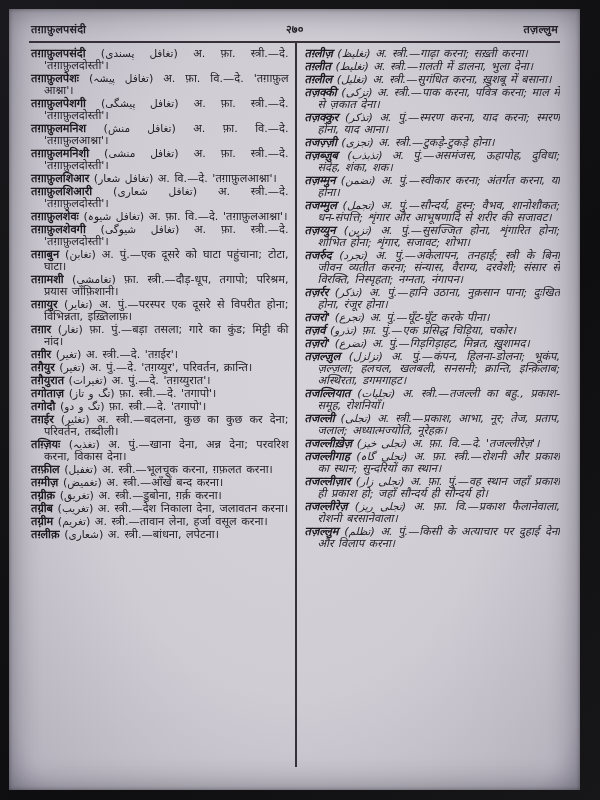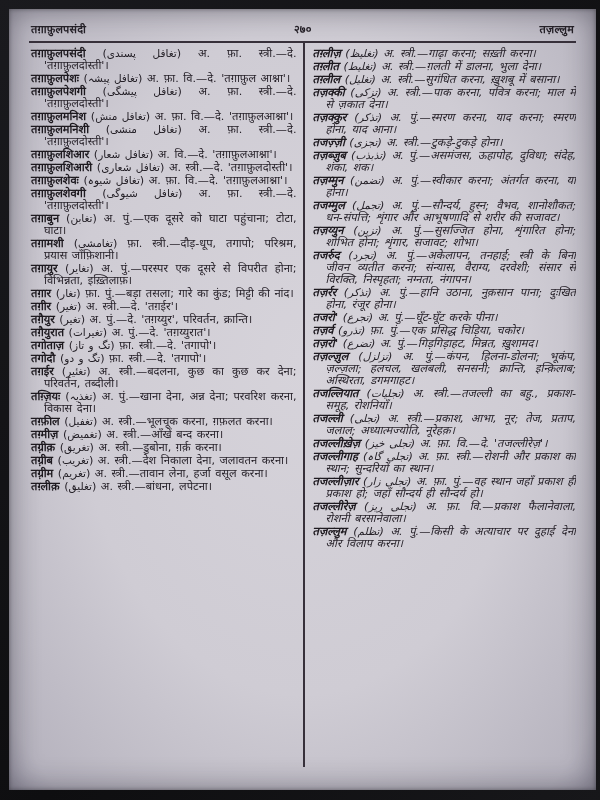--- a/index.html
+++ b/index.html
@@ -5,21 +5,21 @@
   html,body{margin:0;padding:0;}
   body{
     width:600px;height:800px;
     background:#101012;
     font-family:"DejaVu Sans",sans-serif;
     overflow:hidden;
   }
   .photo{
     width:600px;height:800px;
     box-sizing:border-box;
-    padding:9px 4px 10px 9px;
+    padding:9px 20px 10px 9px;
     background:linear-gradient(135deg,#1a1a1e 0%,#0e0e10 60%,#17171a 100%);
     position:relative;
   }
   .page{
     width:100%;height:100%;
     box-sizing:border-box;
     background:
       radial-gradient(ellipse at 50% 45%, #d6d3da 0%, #cfccd4 55%, #b7b4bf 92%, #a5a2b0 100%);
     box-shadow:inset 0 0 30px rgba(20,18,30,.45), inset 0 0 4px rgba(0,0,0,.4);
     padding:10px 20px 0 20px;
@@ -103,21 +103,21 @@
           <p class="entry"><b class="hw">तग़ैयुरात</b><span class="paren"> (</span><span class="urdu">تغیرات</span><span class="paren">) </span><span class="def">अ. पुं.—दे. 'तग़य्युरात'।</span></p>
           <p class="entry"><b class="hw">तगोताज़</b><span class="paren"> (</span><span class="urdu">تگ و تاز</span><span class="paren">) </span><span class="def">फ़ा. स्त्री.—दे. 'तगापो'।</span></p>
           <p class="entry"><b class="hw">तगोदौ</b><span class="paren"> (</span><span class="urdu">تگ و دو</span><span class="paren">) </span><span class="def">फ़ा. स्त्री.—दे. 'तगापो'।</span></p>
           <p class="entry"><b class="hw">तग़ईर</b><span class="paren"> (</span><span class="urdu">تغئیر</span><span class="paren">) </span><span class="def">अ. स्त्री.—बदलना, कुछ का कुछ कर देना; परिवर्तन, तब्दीली।</span></p>
           <p class="entry"><b class="hw">तग़्ज़ियः</b><span class="paren"> (</span><span class="urdu">تغذیہ</span><span class="paren">) </span><span class="def">अ. पुं.—खाना देना, अन्न देना; परवरिश करना, विकास देना।</span></p>
           <p class="entry"><b class="hw">तग़्फ़ील</b><span class="paren"> (</span><span class="urdu">تغفیل</span><span class="paren">) </span><span class="def">अ. स्त्री.—भूलचूक करना, ग़फ़लत करना।</span></p>
           <p class="entry"><b class="hw">तग़्मीज़</b><span class="paren"> (</span><span class="urdu">تغمیض</span><span class="paren">) </span><span class="def">अ. स्त्री.—आँखें बन्द करना।</span></p>
           <p class="entry"><b class="hw">तग़्रीक़</b><span class="paren"> (</span><span class="urdu">تغریق</span><span class="paren">) </span><span class="def">अ. स्त्री.—डुबोना, ग़र्क़ करना।</span></p>
           <p class="entry"><b class="hw">तग़्रीब</b><span class="paren"> (</span><span class="urdu">تغریب</span><span class="paren">) </span><span class="def">अ. स्त्री.—देश निकाला देना, जलावतन करना।</span></p>
           <p class="entry"><b class="hw">तग़्रीम</b><span class="paren"> (</span><span class="urdu">تغریم</span><span class="paren">) </span><span class="def">अ. स्त्री.—तावान लेना, हर्जा वसूल करना।</span></p>
-          <p class="entry"><b class="hw">तग़्लीक़</b><span class="paren"> (</span><span class="urdu">تغلیق</span><span class="paren">) </span><span class="def">अ. स्त्री.—बांधना, लपेटना।</span></p>
+          <p class="entry"><b class="hw">तग़्लीक़</b><span class="paren"> (</span><span class="urdu">شعاری</span><span class="paren">) </span><span class="def">अ. स्त्री.—बांधना, लपेटना।</span></p>
         </div>
       <div class="col">
           <p class="entry"><b class="hw">तग़्लीज़</b><span class="paren"> (</span><span class="urdu">تغلیظ</span><span class="paren">) </span><span class="def">अ. स्त्री.—गाढ़ा करना; सख़्ती करना।</span></p>
           <p class="entry"><b class="hw">तग़्लीत</b><span class="paren"> (</span><span class="urdu">تغلیط</span><span class="paren">) </span><span class="def">अ. स्त्री.—ग़लती में डालना, भुला देना।</span></p>
           <p class="entry"><b class="hw">तग़्लील</b><span class="paren"> (</span><span class="urdu">تغلیل</span><span class="paren">) </span><span class="def">अ. स्त्री.—सुगंधित करना, ख़ुशबू में बसाना।</span></p>
           <p class="entry"><b class="hw">तज़क्की</b><span class="paren"> (</span><span class="urdu">تزکی</span><span class="paren">) </span><span class="def">अ. स्त्री.—पाक करना, पवित्र करना; माल में से ज़कात देना।</span></p>
           <p class="entry"><b class="hw">तज़क्कुर</b><span class="paren"> (</span><span class="urdu">تذکر</span><span class="paren">) </span><span class="def">अ. पुं.—स्मरण करना, याद करना; स्मरण होना, याद आना।</span></p>
           <p class="entry"><b class="hw">तजज़्ज़ी</b><span class="paren"> (</span><span class="urdu">تجزی</span><span class="paren">) </span><span class="def">अ. स्त्री.—टुकड़े-टुकड़े होना।</span></p>
           <p class="entry"><b class="hw">तज़ब्ज़ुब</b><span class="paren"> (</span><span class="urdu">تذبذب</span><span class="paren">) </span><span class="def">अ. पुं.—असमंजस, ऊहापोह, दुविधा; संदेह, शंका, शक।</span></p>
           <p class="entry"><b class="hw">तज़म्मुन</b><span class="paren"> (</span><span class="urdu">تضمن</span><span class="paren">) </span><span class="def">अ. पुं.—स्वीकार करना; अंतर्गत करना, या होना।</span></p>

